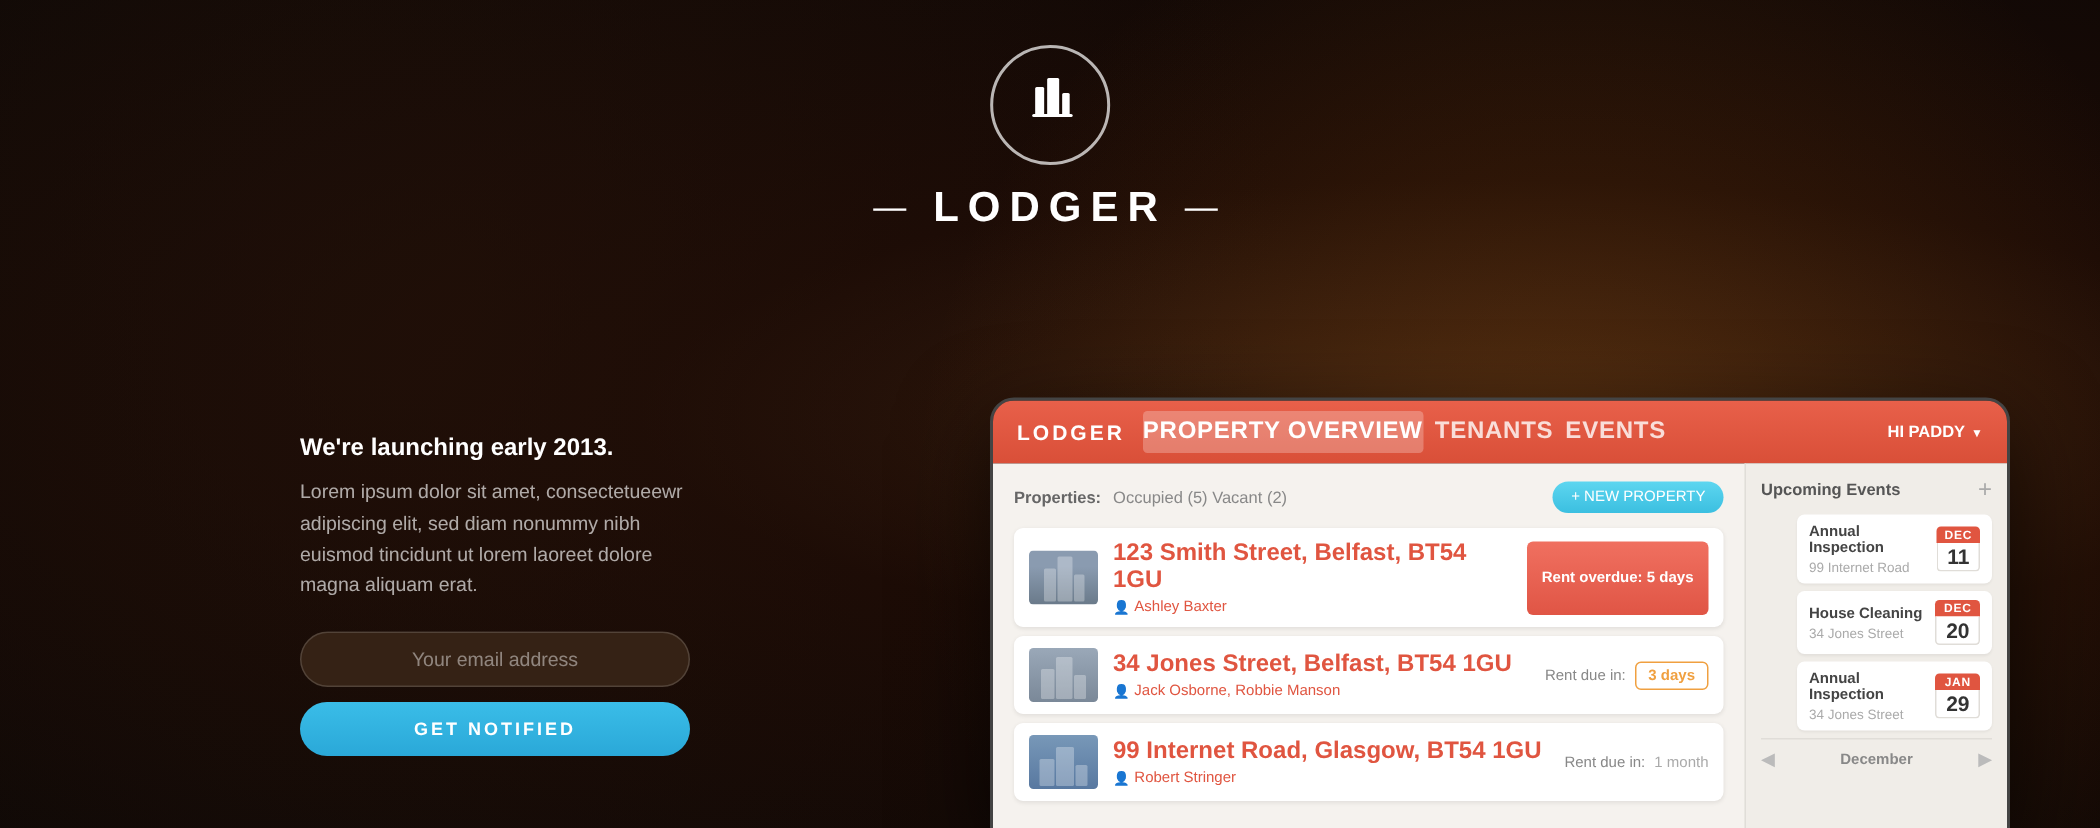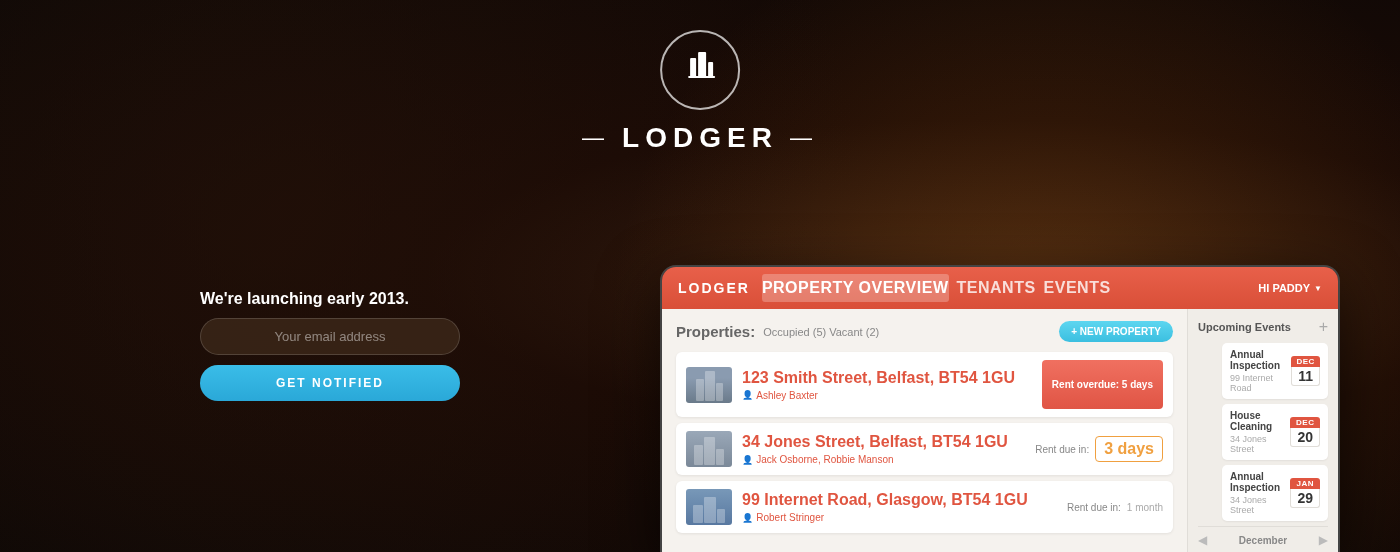--- a/index.html
+++ b/index.html
@@ -191,37 +191,37 @@
       padding: 12px 14px;
       overflow: hidden;
     }
     .properties-header {
       display: flex;
       align-items: center;
       margin-bottom: 10px;
       gap: 8px;
     }
     .properties-label {
-      font-size: 15px;
+      font-size: 11px;
       color: #666;
       font-weight: 600;
     }
     .prop-filter {
       font-size: 11px;
       color: #888;
     }
     .new-prop-btn {
       margin-left: auto;
       background: linear-gradient(180deg, #5dd6f0 0%, #3bbfe0 100%);
       color: white;
       border: none;
       border-radius: 14px;
       padding: 5px 12px;
       font-size: 10px;
-      font-weight: 700;
+      font-weight: 400;
       cursor: pointer;
       display: flex;
       align-items: center;
       gap: 3px;
       text-align: center;
     }
 
     
     .property-item {
       background: white;
@@ -297,31 +297,31 @@
       align-items: center;
       gap: 6px;
       font-size: 10px;
       color: #888;
     }
     .days-badge {
       border: 1.5px solid #f0a040;
       color: #f0a040;
       border-radius: 4px;
       padding: 3px 8px;
-      font-size: 16px;
+      font-size: 10px;
       font-weight: 700;
     }
     .month-text {
       color: #aaa;
       font-size: 10px;
     }
 
     
     .app-sidebar {
-      width: 151px;
+      width: 175px;
       background: #f0ede8;
       border-left: 1px solid #e0ddd8;
       padding: 10px;
       flex-shrink: 0;
     }
     .sidebar-header {
       display: flex;
       align-items: center;
       justify-content: space-between;
       margin-bottom: 8px;
@@ -425,20 +425,21 @@
   </div>
   <div class="logo-text">
     <span class="logo-dash">—</span>
     <span>LODGER</span>
     <span class="logo-dash">—</span>
   </div>
 </div>
 
 <div class="left-content">
   <h2>We're launching early 2013.</h2>
+  <p>Lorem ipsum dolor sit amet, consectetueewr adipiscing elit, sed diam nonummy nibh euismod tincidunt ut lorem laoreet dolore magna aliquam erat.</p>
   <input class="email-input" type="email" placeholder="Your email address" style="">
   <button class="notify-btn">GET NOTIFIED</button>
 </div>
 
 <div class="app-mockup">
   <div class="mockup-frame">
 
     <div class="app-header">
       <span class="app-logo">LODGER</span>
       <button class="nav-btn active">PROPERTY OVERVIEW</button>

